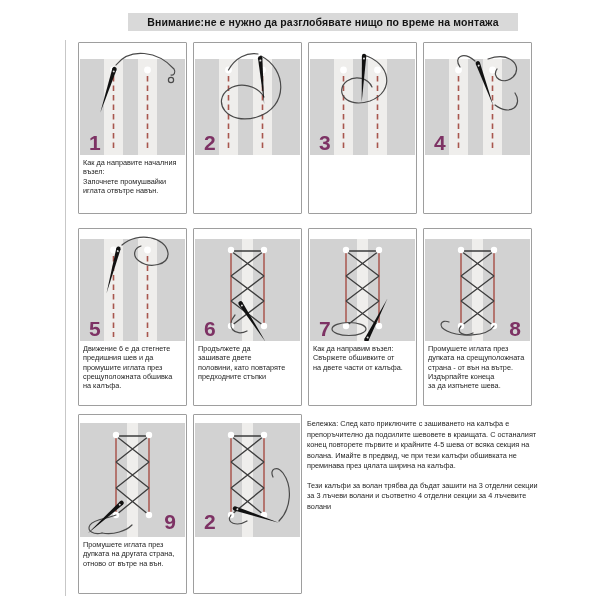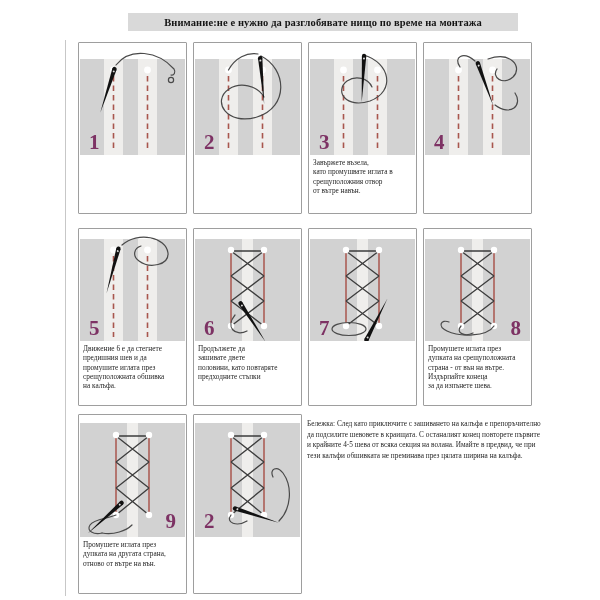--- a/index.html
+++ b/index.html
@@ -1,18 +1,18 @@
 <!DOCTYPE html>
 <html><head>
 <meta charset="utf-8">
 <style>
   html,body { margin:0; padding:0; background:#f6f6f6; }
   #page {
     position:relative; width:600px; height:600px; background:#ffffff;
-    font-family:Liberation Serif, serif; overflow:hidden;
+    font-family:Liberation Sans, sans-serif; overflow:hidden;
     outline:1px solid #e3e3e3;
   }
   .title-bar {
     position:absolute; left:128px; top:13px; width:390px; height:18px;
     background:#d9d9d9; color:#141414; font-size:10.5px; font-weight:bold;
     display:flex; align-items:center; justify-content:center; letter-spacing:0.1px;
   }
   .left-rule {
     position:absolute; left:65px; top:40px; width:1px; height:556px; background:#c7c7c7;
   }
@@ -74,20 +74,24 @@
         <line x1="33.5" y1="33" x2="33.5" y2="108" class="dash"></line>
         <line x1="67.5" y1="33" x2="67.5" y2="108" class="dash"></line>
         <circle cx="33.5" cy="27" r="3.4" fill="#fff"></circle>
         <circle cx="67.5" cy="27" r="3.4" fill="#fff"></circle>
         <path class="thr" d="M36,22 C50,4 78,8 94,26 c2,3 0,7 -3,6"></path>
         <circle cx="91" cy="37" r="2.6" class="thr" fill="none"></circle>
         <use href="#needle" transform="translate(28,46) rotate(18)"></use>
       </svg>
       <div class="num">1</div>
     </div>
+    <div class="cap">Как да направите началния
+възел:
+Започнете промушвайки
+иглата отвътре навън.</div>
   </div>
 
   <div class="panel r1 c2">
     <div class="illus">
       <svg viewBox="0 0 105 112" height="112">
         <rect x="0" y="16" width="105" height="96" fill="#d2d2d2"></rect>
         <rect x="24" y="16" width="19" height="96" fill="#efeeec"></rect>
         <rect x="58" y="16" width="19" height="96" fill="#efeeec"></rect>
         <line x1="33.5" y1="33" x2="33.5" y2="108" class="dash"></line>
         <line x1="67.5" y1="33" x2="67.5" y2="108" class="dash"></line>
@@ -109,24 +113,20 @@
         <rect x="58" y="16" width="19" height="96" fill="#efeeec"></rect>
         <line x1="33.5" y1="33" x2="33.5" y2="108" class="dash"></line>
         <line x1="67.5" y1="33" x2="67.5" y2="108" class="dash"></line>
         <circle cx="33.5" cy="27" r="3.4" fill="#fff"></circle>
         <circle cx="67.5" cy="27" r="3.4" fill="#fff"></circle>
         <path class="thr" d="M54,12 C80,20 86,48 60,58 C36,66 24,48 37,38 C46,32 58,35 62,44"></path>
         <use href="#needle" transform="translate(53,34) rotate(3)"></use>
       </svg>
       <div class="num">3</div>
     </div>
-    <div class="cap">Завържете възела,
-като промушвате иглата в
-срещуположния отвор
-от вътре навън.</div>
   </div>
 
   <div class="panel r1 c4">
     <div class="illus">
       <svg viewBox="0 0 105 112" height="112">
         <rect x="0" y="16" width="105" height="96" fill="#d2d2d2"></rect>
         <rect x="24" y="16" width="19" height="96" fill="#efeeec"></rect>
         <rect x="58" y="16" width="19" height="96" fill="#efeeec"></rect>
         <line x1="33.5" y1="33" x2="33.5" y2="108" class="dash"></line>
         <line x1="67.5" y1="33" x2="67.5" y2="108" class="dash"></line>
@@ -196,20 +196,23 @@
         <path class="lace" d="M36,22 H69 M36,22 L69,47 M69,22 L36,47 M36,47 L69,72 M69,47 L36,72 M36,72 L69,97 M69,72 L36,97"></path>
         <circle cx="36" cy="21" r="3.2" fill="#fff"></circle>
         <circle cx="69" cy="21" r="3.2" fill="#fff"></circle>
         <circle cx="36" cy="97" r="3.2" fill="#fff"></circle>
         <circle cx="69" cy="97" r="3.2" fill="#fff"></circle>
         <path class="thr" d="M22,100 a17,6.5 0 1 0 34,0 a17,6.5 0 1 0 -34,0"></path>
         <use href="#needle" transform="translate(66,92) rotate(207)"></use>
       </svg>
       <div class="num">7</div>
     </div>
+    <div class="cap">Как да направим възел:
+Свържете обшивките от
+на двете части от калъфа.</div>
   </div>
 
   <div class="panel r2 c4">
     <div class="illus">
       <svg viewBox="0 0 105 112" height="112">
         <rect x="0" y="10" width="105" height="102" fill="#d2d2d2"></rect>
         <rect x="47" y="10" width="11" height="102" fill="#efeeec"></rect>
         <line x1="36" y1="21" x2="36" y2="97" class="red"></line>
         <line x1="69" y1="21" x2="69" y2="97" class="red"></line>
         <path class="lace" d="M36,22 H69 M36,22 L69,47 M69,22 L36,47 M36,47 L69,72 M69,47 L36,72 M36,72 L69,97 M69,72 L36,97"></path>
@@ -267,15 +270,16 @@
         <path class="thr" d="M36,100 C30,108 42,112 52,106"></path>
         <path class="thr" d="M84,106 C96,94 98,72 88,58 C82,50 74,54 78,62"></path>
         <use href="#needle" transform="translate(60,100) rotate(-72)"></use>
       </svg>
       <div class="num">2</div>
     </div>
   </div>
 
   <div class="note">
     <p>Бележка: След като приключите с зашиването на калъфа е препоръчително да подсилите шевовете в краищата. С останалият конец повторете първите и крайните 4-5 шева от всяка секция на волана. Имайте в предвид, че при тези калъфи обшивката не преминава през цялата ширина на калъфа.</p>
+    <p>Тези калъфи за волан трябва да бъдат зашити на 3 отделни секции за 3 лъчеви волани и съответно 4 отделни секции за 4 лъчевите волани</p>
   </div>
 
 </div>
 
 </body></html>

